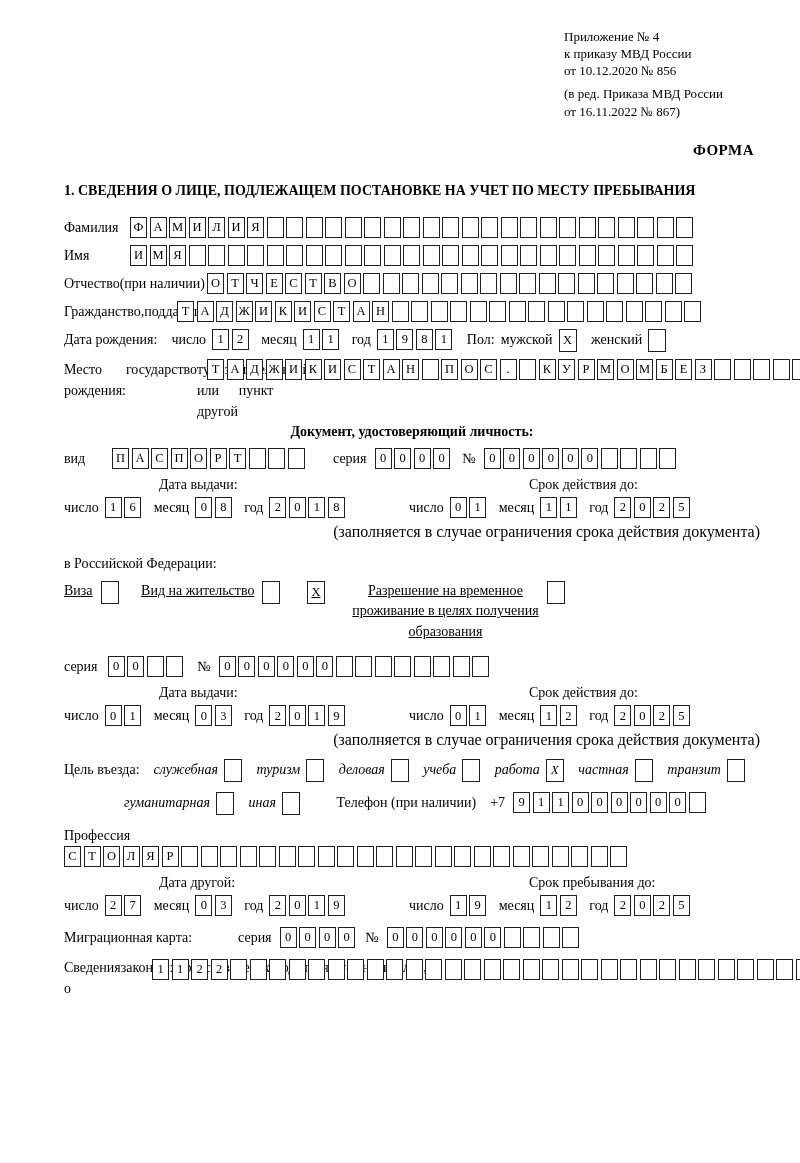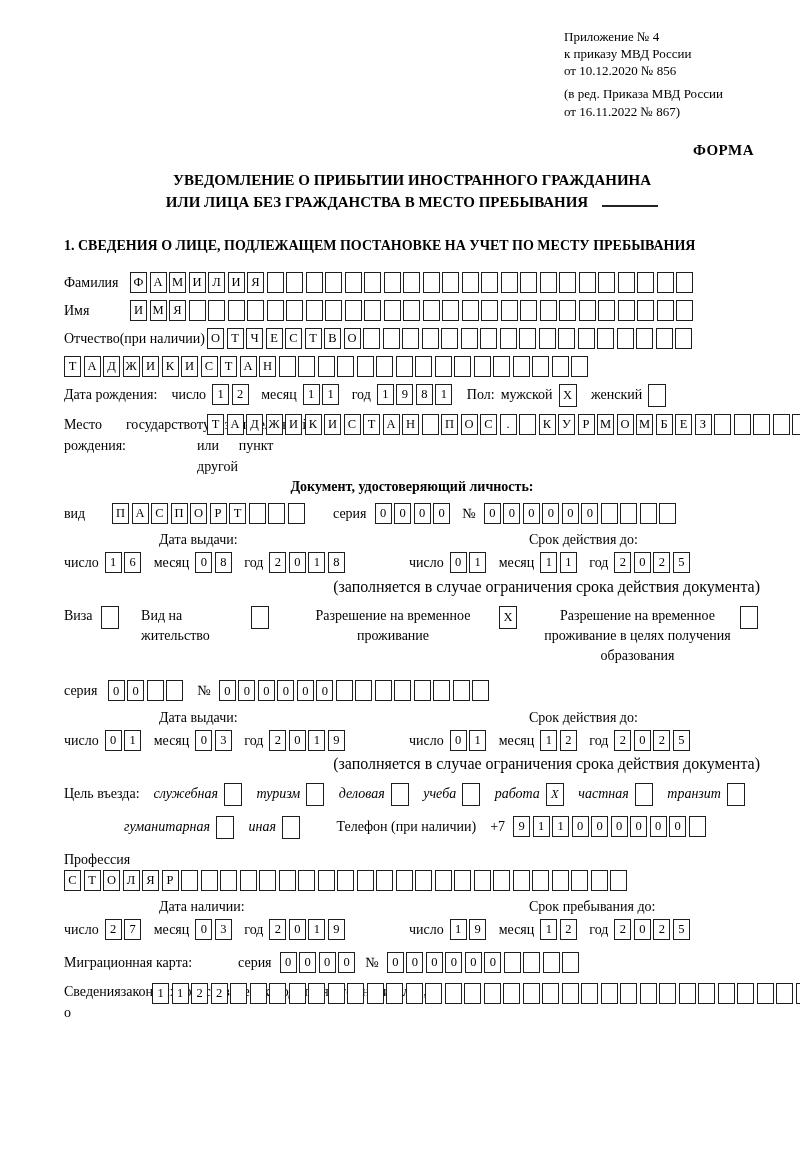--- a/index.html
+++ b/index.html
@@ -40,21 +40,21 @@
   
   .dates{display:flex;font-size:14px;margin-bottom:2px;}
   .dates .col1{width:345px;flex:none;}
   .dates .col2{flex:1;}
   .date-head{font-size:14px;margin-bottom:4px;}
   .col1 .date-head{padding-left:95px;}
   .col2 .date-head{padding-left:120px;}
   .date-note{text-align:right;font-size:16px;margin:3px 0 10px 0;}
 
   
-  .opts4{display:flex;align-items:flex-start;font-size:14px;margin:4px 0 14px 0;}
+  .opts4{display:flex;align-items:flex-start;font-size:14px;margin:4px 0 14px 0;text-decoration:underline;}
   .opt{display:flex;align-items:flex-start;margin-right:14px;}
   .opt .opt-lbl{line-height:1.45;margin-right:8px;}
   .opt-c{text-align:center;}
   .opt3 .opt-lbl{width:196px;}
   .opt4 .opt-lbl{width:188px;}
 
   
   .optrow{display:inline-flex;align-items:flex-start;font-style:italic;}
   .optrow .opt-lbl{margin:0 6px 0 12px;line-height:1.6;flex:none;}
   .optrow .opt-lbl:first-child{margin-left:8px;}
@@ -71,24 +71,20 @@
   <div class="appendix">
     <div>Приложение № 4</div>
     <div>к приказу МВД России</div>
     <div>от 10.12.2020 № 856</div>
     <div class="amend">(в ред. Приказа МВД России</div>
     <div>от 16.11.2022 № 867)</div>
   </div>
 
   <div class="forma">ФОРМА</div>
 
-  <div class="title">
-    <div>УВЕДОМЛЕНИЕ О ПРИБЫТИИ ИНОСТРАННОГО ГРАЖДАНИНА</div>
-    <div><span>ИЛИ ЛИЦА БЕЗ ГРАЖДАНСТВА В МЕСТО ПРЕБЫВАНИЯ</span><span class="blank-line"></span></div>
-  </div>
 
   <div class="section-heading">1. СВЕДЕНИЯ О ЛИЦЕ, ПОДЛЕЖАЩЕМ ПОСТАНОВКЕ НА УЧЕТ ПО МЕСТУ ПРЕБЫВАНИЯ</div>
 
   <div class="row">
     <div class="lbl w66">Фамилия</div>
     <div class="boxes">
         <span class="box">Ф</span>
         <span class="box">А</span>
         <span class="box">М</span>
         <span class="box">И</span>
@@ -183,20 +179,24 @@
         <span class="box"></span>
         <span class="box"></span>
         <span class="box"></span>
         <span class="box"></span>
         <span class="box"></span>
         <span class="box"></span>
       </div>
   </div>
 
   <div class="row">
+    <div class="lbl w113 stack">
+      <span>Гражданство,</span>
+      <span>подданство</span>
+    </div>
     <div class="boxes">
         <span class="box">Т</span>
         <span class="box">А</span>
         <span class="box">Д</span>
         <span class="box">Ж</span>
         <span class="box">И</span>
         <span class="box">К</span>
         <span class="box">И</span>
         <span class="box">С</span>
         <span class="box">Т</span>
@@ -422,37 +422,37 @@
             <span class="box">0</span>
             <span class="box">2</span>
             <span class="box">5</span>
           </span>
         </span>
     </div>
   </div>
   <div class="date-note">(заполняется в случае ограничения срока действия документа)</div>
 
   <div style="font-size:14px;line-height:1.9;">
+    <div>в Российской Федерации:</div>
   </div>
 
   <div class="opts4">
     <div class="opt">
       <span class="opt-lbl">Виза</span>
       <span class="boxes big">
           <span class="box"></span>
         </span>
     </div>
     <div class="opt" style="margin-left:6px;justify-content:flex-end;">
       <span class="opt-lbl">Вид на жительство</span>
       <span class="boxes big">
           <span class="box"></span>
         </span>
     </div>
     <div class="opt opt3" style="margin-left:10px;">
-      <span class="opt-lbl opt-c">Разрешение на временное проживание</span>
       <span class="boxes big">
           <span class="box">X</span>
         </span>
     </div>
     <div class="opt opt4" style="margin-left:10px;margin-right:0;">
       <span class="opt-lbl opt-c">Разрешение на временное проживание в целях получения образования</span>
       <span class="boxes big">
           <span class="box"></span>
         </span>
     </div>
@@ -606,21 +606,21 @@
         <span class="box"></span>
         <span class="box"></span>
         <span class="box"></span>
         <span class="box"></span>
         <span class="box"></span>
       </div>
   </div>
 
   <div class="dates" style="margin-top:8px;">
     <div class="col1">
-      <div class="date-head">Дата наличии:</div>
+      <div class="date-head">Дата другой:</div>
       <span class="dg">
           <span class="dg-lbl">число</span>
           <span class="boxes">
             <span class="box">2</span>
             <span class="box">7</span>
           </span>
           <span class="dg-lbl">месяц</span>
           <span class="boxes">
             <span class="box">0</span>
             <span class="box">3</span>

